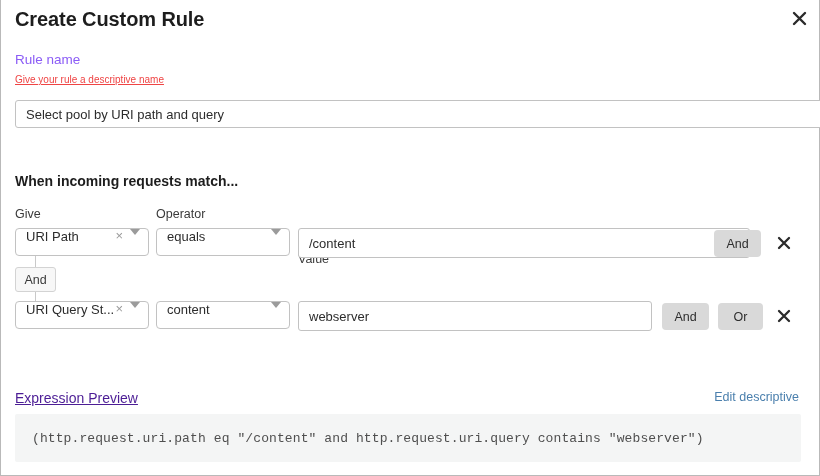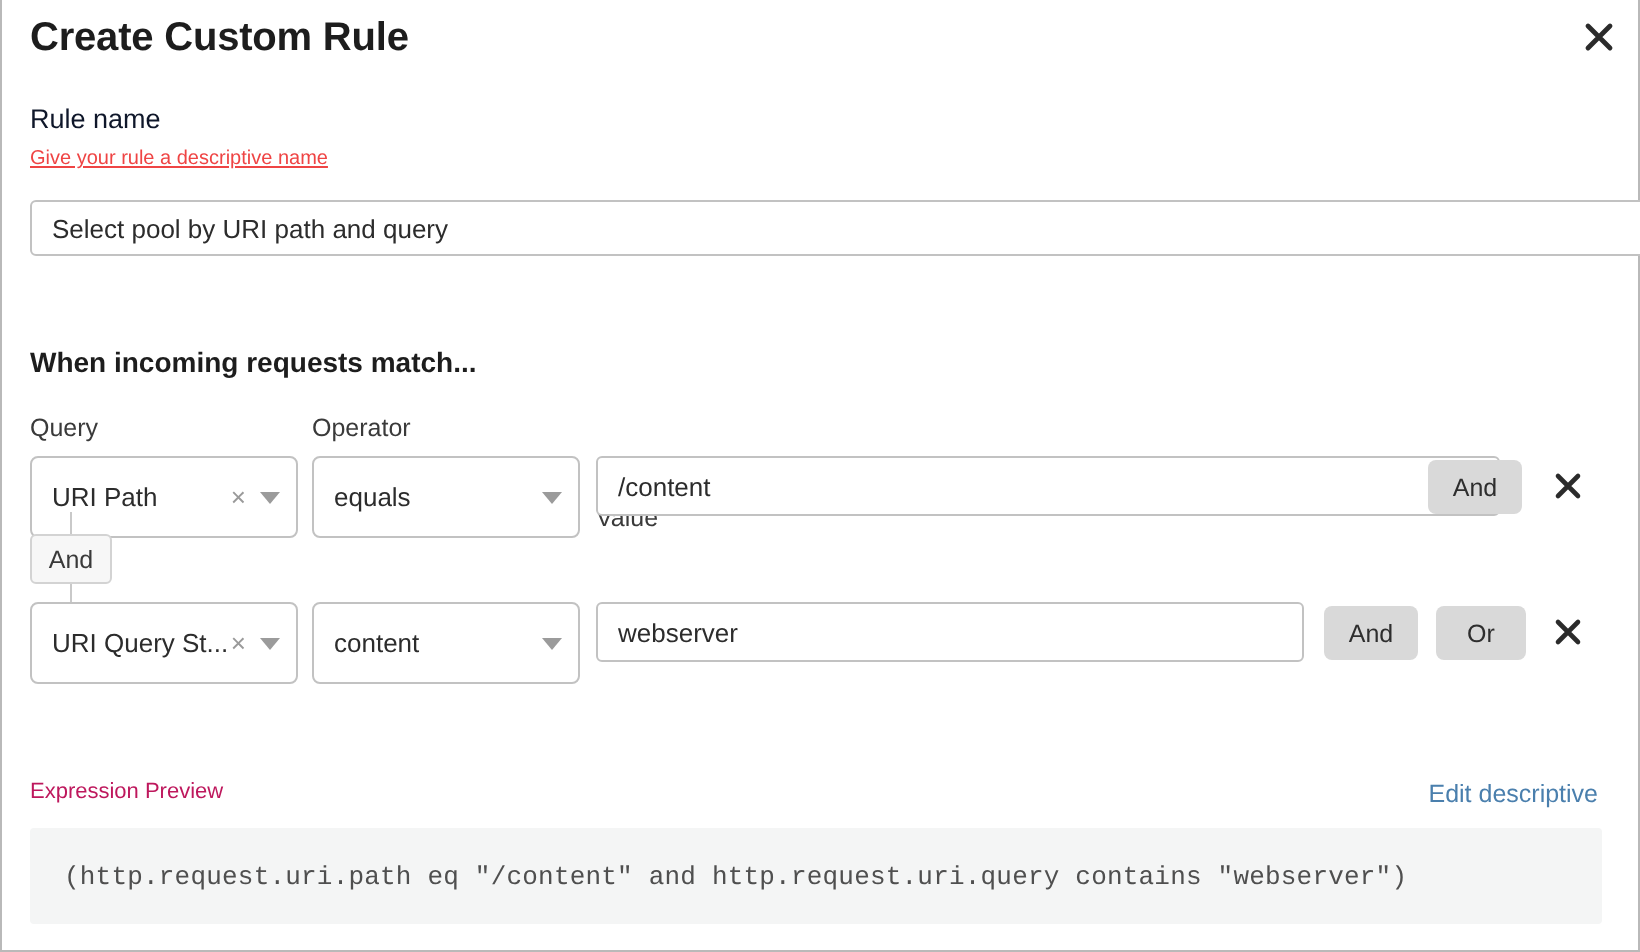--- a/index.html
+++ b/index.html
@@ -47,21 +47,21 @@
     cursor: pointer;
     background: transparent;
     border: 0;
     padding: 0;
   }
   .close-btn svg { display: block; }
 
   
   .field-label {
     font-size: 13.5px;
-    color: #0f172a;
+    color: #8b5cf6;
   }
   .field-help {
     font-size: 10px;
     color: #ef4444;
     text-decoration: underline;
   }
   #rule-name-label { position: absolute; left: 14px; top: 52px; }
   #rule-name-help  { position: absolute; left: 14px; top: 74px; }
 
   .text-input {
@@ -104,26 +104,26 @@
   #col-value    { left: 297px; top: 207px; margin-top: 45px; }
 
   
   .cond-row { position: absolute; left: 0; width: 820px; height: 30px; }
   #row-1 { top: 228px; }
   #row-2 { top: 301px; padding-left: 38px; }
 
   .select-box {
     position: absolute;
     box-sizing: border-box;
-    height: 41px;
+    height: 28px;
     border: 1px solid #c2c2c2;
     border-radius: 4px;
     background: #ffffff;
     display: flex;
-    align-items: center;
+    align-items: flex-start;
     cursor: pointer;
     padding: 0 8px 0 10px;
     font-size: 13px;
     color: #2c2c2c;
     overflow: hidden;
   }
   .select-text {
     flex: 1 1 auto;
     white-space: nowrap;
     overflow: hidden;
@@ -229,22 +229,23 @@
     font-size: 12.5px;
     cursor: pointer;
     padding: 0;
   }
 
   
   #expr-label {
     position: absolute;
     left: 14px;
     top: 390px;
-    font-size: 11px;
-    color: #be185d;
+    font-size: 14px;
+    color: #4c1d95;
+    text-decoration: underline;
   }
   #edit-expression-link {
     position: absolute;
     right: 20px;
     top: 390px;
     font-size: 12.5px;
     color: #4a7fad;
     text-decoration: none;
     cursor: pointer;
   }
@@ -281,21 +282,21 @@
       <path d="M2 2 L13 13 M13 2 L2 13" stroke="#2b2b2b" stroke-width="2.4" stroke-linecap="round" fill="none"></path>
     </svg>
   </button>
 
   <div id="rule-name-label" class="field-label">Rule name</div>
   <div id="rule-name-help" class="field-help">Give your rule a descriptive name</div>
   <input id="rule-name-input" class="text-input" type="text" value="Select pool by URI path and query" placeholder="Enter rule name" style="">
 
   <div id="match-heading">When incoming requests match...</div>
 
-  <div id="col-field" class="col-head">Query</div>
+  <div id="col-field" class="col-head">Give</div>
   <div id="col-operator" class="col-head">Operator</div>
   <div id="col-value" class="col-head">Value</div>
 
   <div id="row-1" class="cond-row">
     <div class="select-box field-select">
       <span class="select-text">URI Path</span>
       <span class="clear-x">×</span>
       <span class="caret"></span>
     </div>
 

